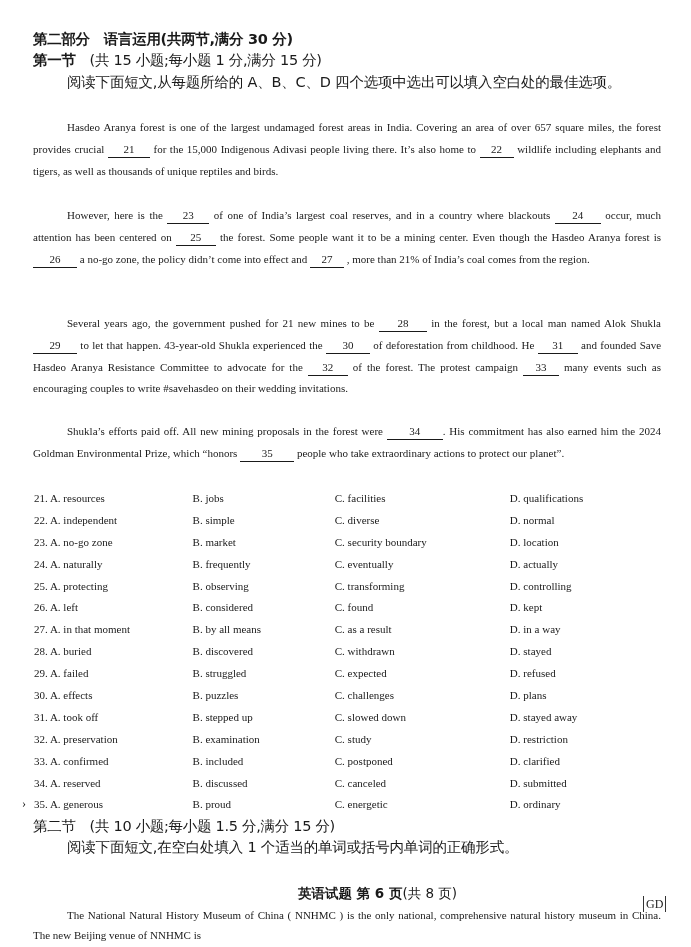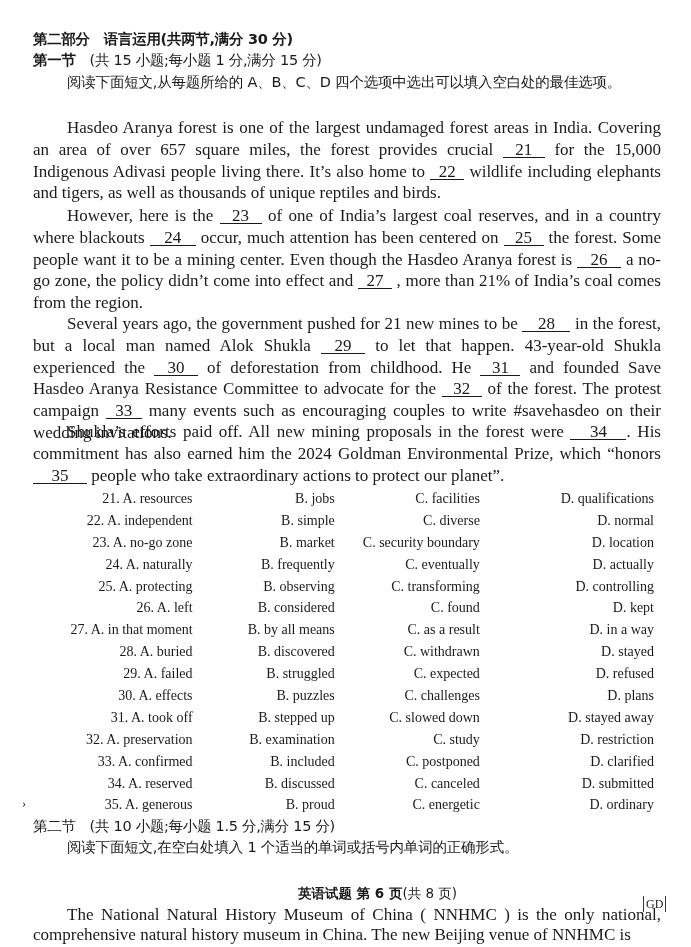--- a/index.html
+++ b/index.html
@@ -18,33 +18,32 @@
     .head.bold { font-weight: bold; }
     .head .gap { display: inline-block; width: 14px; }
     .instr {
       position: absolute; left: 33px; width: 630px;
       font-size: 14.5px; line-height: 22px; text-indent: 34px;
       font-family: "DejaVu Sans", "Liberation Sans", sans-serif;
       letter-spacing: -0.2px;
     }
     .para {
       position: absolute; left: 33px; width: 628px;
-      font-size: 17px; line-height: 21.8px;
+      font-size: 11px; line-height: 21.8px;
       text-align: justify; text-indent: 34px;
     }
     .blank {
       display: inline-block; text-align: center;
       border-bottom: 1px solid #1a1a1a; line-height: 15px;
       text-indent: 0; padding: 0 2px;
     }
     .options {
       position: absolute; left: 34px; top: 488px;
       width: 620px;
-      font-size: 14px;
-      text-align: right;
+      font-size: 11px;
     }
     .opt-row { display: flex; height: 21.9px; line-height: 21.9px; white-space: nowrap; }
     .opt-row .c1 { width: 165px; }
     .opt-row .c2 { width: 148px; }
     .opt-row .c3 { width: 151px; }
     .opt-row .c4 { width: 150px; margin-left: 30px; }
     .footer {
       position: absolute; top: 885px; left: 0; width: 691px; text-align: center;
       font-size: 13.5px; font-weight: bold;
       font-family: "DejaVu Sans", "Liberation Sans", sans-serif;

